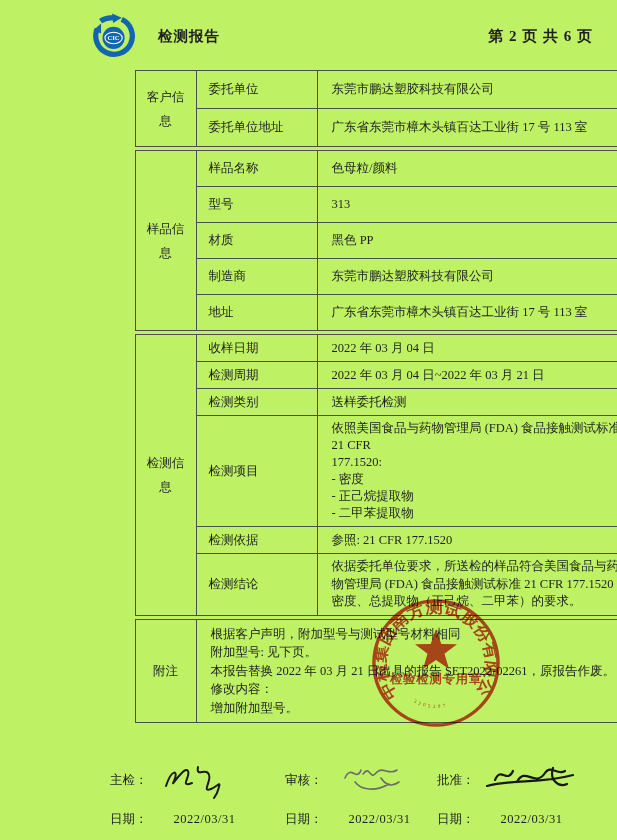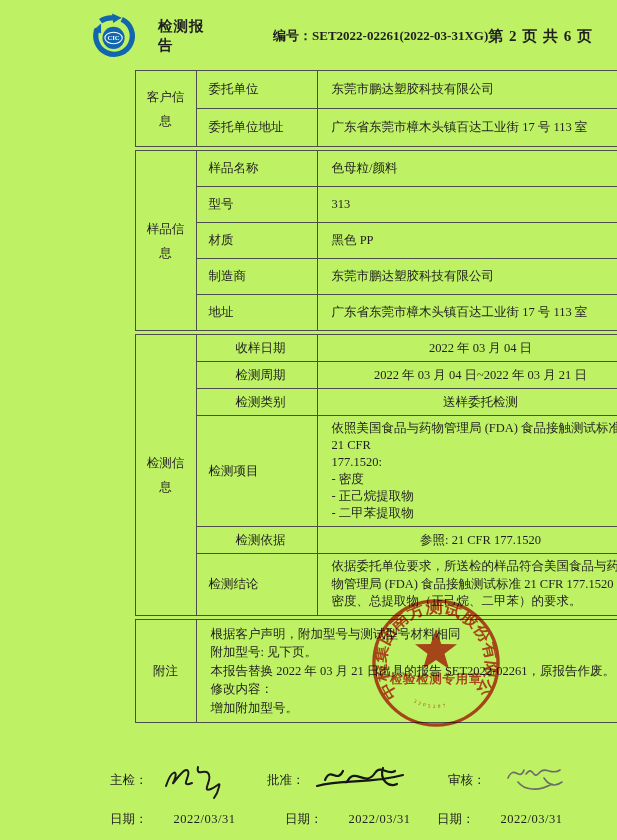--- a/index.html
+++ b/index.html
@@ -16,21 +16,21 @@
   .hdr-page { font-size:15px; font-weight:bold; margin-left:auto; white-space:nowrap; letter-spacing:1px; }
   
   .blocks { width:404px; margin:8px auto 0 auto; }
   table.tbl { border-collapse:collapse; width:506px; table-layout:fixed; margin-bottom:3px; }
   table.tbl td { border:1px solid #4d4d4d; font-size:12.5px; vertical-align:middle; }
   td.grp { width:44px; text-align:center; line-height:24px; padding:2px 8px; }
   td.lbl { width:104px; padding:2px 4px 2px 12px; }
   td.val { padding:2px 10px 2px 14px; }
   .t1 td { height:33px; }
   .t2 td { height:31px; }
-  .t3 td.short { height:22px;text-align:center; }
+  .t3 td.short { height:22px; }
   td.val-multi { white-space:pre-line; line-height:17px; padding-top:4px; padding-bottom:4px; }
   td.val-wrap  { line-height:17.5px; padding-top:4px; padding-bottom:4px; }
   td.notes-val { padding:5px 10px 5px 14px; }
   .note-line { line-height:18.6px; }
   
   .sig-area { padding:0 57px; margin-top:34px; }
   .sig-row { display:flex; height:46px; align-items:center; }
   .sig-col { display:flex; align-items:center; }
   .sig-col.c1 { width:170px; padding-left:25px; box-sizing:border-box;align-items:center; }
   .sig-col.c2 { width:170px; padding-left:30px; box-sizing:border-box; }
@@ -56,21 +56,20 @@
     <svg class="logo" viewBox="0 0 52 52">
       <path d="M33,8.8 A19,19 0 1 1 7.6,18.5" fill="none" stroke="#1266ae" stroke-width="5.5"></path>
       <polygon points="3.5,20 11.5,13 11.5,23.5" fill="#1266ae"></polygon>
       <path d="M11,10.5 A19,19 0 0 1 24,7.2" fill="none" stroke="#1266ae" stroke-width="5.5"></path>
       <polygon points="23,2.5 33,7 24,12.5" fill="#1266ae"></polygon>
       <circle cx="24.5" cy="28" r="11.5" fill="#1266ae"></circle>
       <ellipse cx="24.5" cy="28" rx="9" ry="6" fill="none" stroke="#ffffff" stroke-width="1.1"></ellipse>
       <text x="24.5" y="30.6" text-anchor="middle" font-size="7" font-weight="bold" fill="#ffffff">CIC</text>
     </svg>
     <div class="hdr-title">检测报告</div>
-    <div class="hdr-no"><span>编号：</span><span>SET2022-02261(2022-03-31XG)</span></div>
     <div class="hdr-page">第 2 页 共 6 页</div>
   </div>
 
   <div class="blocks">
 
     <table class="tbl t1">
       <tbody>
           <tr>
         <td class="grp" rowspan="2">客户信息</td>
         <td class="lbl">委托单位</td>
@@ -160,30 +159,30 @@
   </div>
 
   <div class="sig-area">
     <div class="sig-row">
       <div class="sig-col c1">
         <span class="sig-lbl">主检：</span>
         <svg class="sig-svg" width="80" height="44" viewBox="0 0 80 44">
           <path d="M10,28 C16,10 23,12 18,23 C13,33 28,7 32,13 C35,18 23,30 36,25 M42,9 C40,19 48,11 52,15 C58,21 44,35 55,31 C63,28 66,20 61,35 L58,40" stroke="#1b1b1b" stroke-width="2" fill="none" stroke-linecap="round"></path>
         </svg>
       </div>
+      <div class="sig-col c2">
+        <span class="sig-lbl">审核：</span>
+        <svg class="sig-svg" width="78" height="44" viewBox="0 0 78 44">
+          <path d="M14,20 C20,6 26,24 30,12 M32,16 C40,6 38,24 46,14 C52,8 58,18 66,12 M24,24 C30,32 44,34 58,26 M50,20 C54,26 60,30 68,24" stroke="#6b6b6b" stroke-width="1.6" fill="none" stroke-linecap="round"></path>
+        </svg>
+      </div>
       <div class="sig-col c3">
         <span class="sig-lbl">批准：</span>
         <svg class="sig-svg" width="92" height="44" viewBox="0 0 92 44">
           <path d="M12,22 C18,8 24,26 30,13 M34,24 C42,8 52,30 62,15 C68,6 74,18 82,13 M4,28 C30,21 58,26 90,17 M70,10 C66,22 76,30 84,26" stroke="#161616" stroke-width="2.2" fill="none" stroke-linecap="round"></path>
-        </svg>
-      </div>
-      <div class="sig-col c2">
-        <span class="sig-lbl">审核：</span>
-        <svg class="sig-svg" width="78" height="44" viewBox="0 0 78 44">
-          <path d="M14,20 C20,6 26,24 30,12 M32,16 C40,6 38,24 46,14 C52,8 58,18 66,12 M24,24 C30,32 44,34 58,26 M50,20 C54,26 60,30 68,24" stroke="#6b6b6b" stroke-width="1.6" fill="none" stroke-linecap="round"></path>
         </svg>
       </div>
     </div>
     <div class="date-row">
       <div class="date-col c1">
         <span>日期：</span>
         <span class="date-val">2022/03/31</span>
       </div>
       <div class="date-col c2">
         <span>日期：</span>

